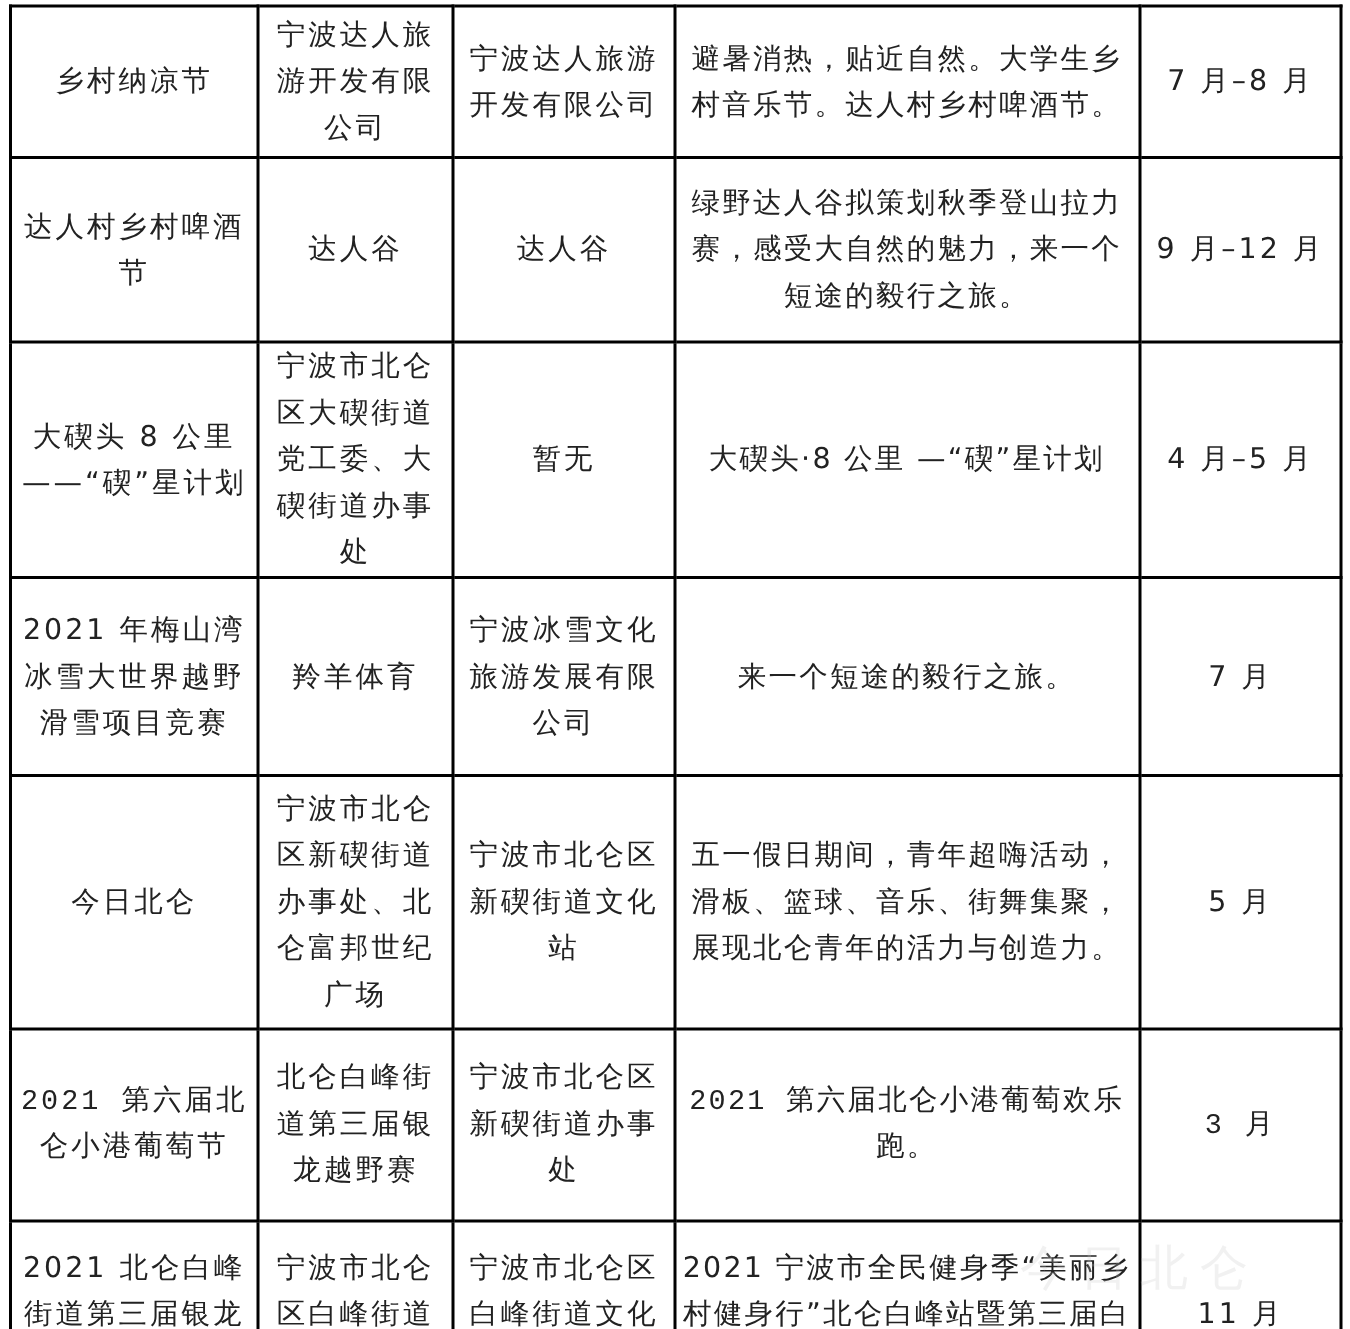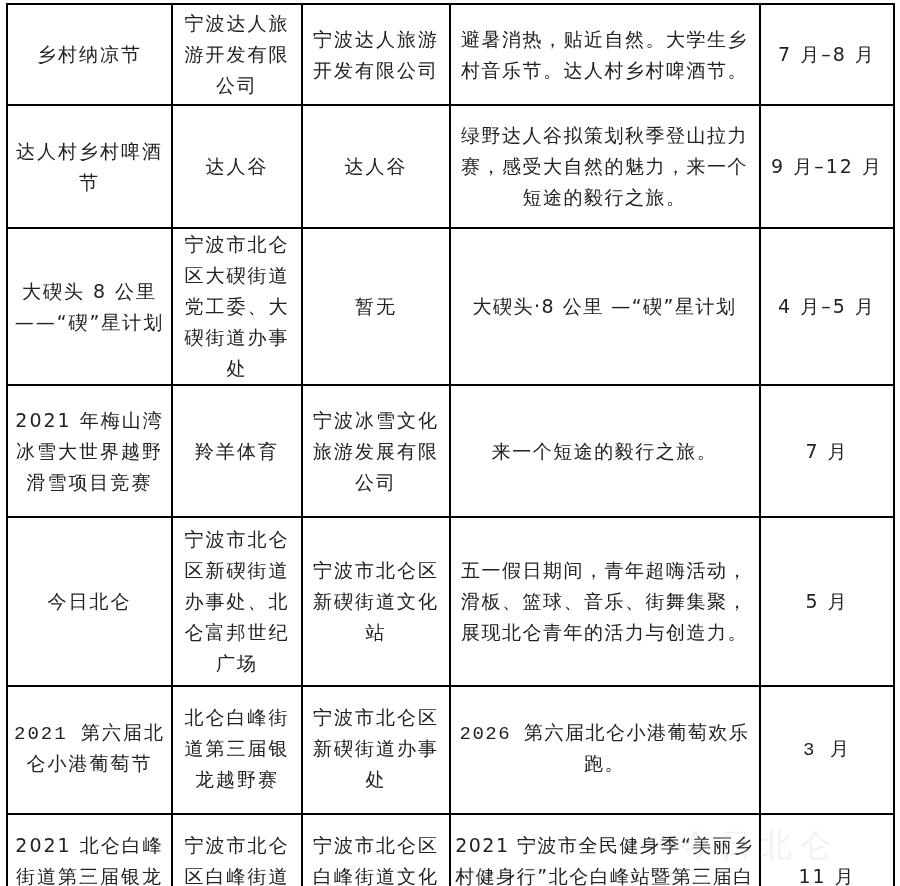--- a/index.html
+++ b/index.html
@@ -60,21 +60,21 @@
         <td>今日北仑</td>
         <td>宁波市北仑区新碶街道办事处、北仑富邦世纪广场</td>
         <td>宁波市北仑区新碶街道文化站</td>
         <td class="desc">五一假日期间，青年超嗨活动，滑板、篮球、音乐、街舞集聚，展现北仑青年的活力与创造力。</td>
         <td>5 月</td>
       </tr>
       <tr style="height: 128px; font-family: Liberation Mono, monospace;">
         <td>2021 第六届北仑小港葡萄节</td>
         <td>北仑白峰街道第三届银龙越野赛</td>
         <td>宁波市北仑区新碶街道办事处</td>
-        <td class="desc">2026 第六届北仑小港葡萄欢乐跑。</td>
+        <td class="desc">2021 第六届北仑小港葡萄欢乐跑。</td>
         <td>3 月</td>
       </tr>
       <tr style="height: 125px;">
         <td>2021 北仑白峰街道第三届银龙越野赛</td>
         <td>宁波市北仑区白峰街道办事处</td>
         <td>宁波市北仑区白峰街道文化站</td>
         <td class="desc center">2021 宁波市全民健身季“美丽乡村健身行”北仑白峰站暨第三届白峰银龙越野赛</td>
         <td>11 月</td>
       </tr>
     </tbody>

